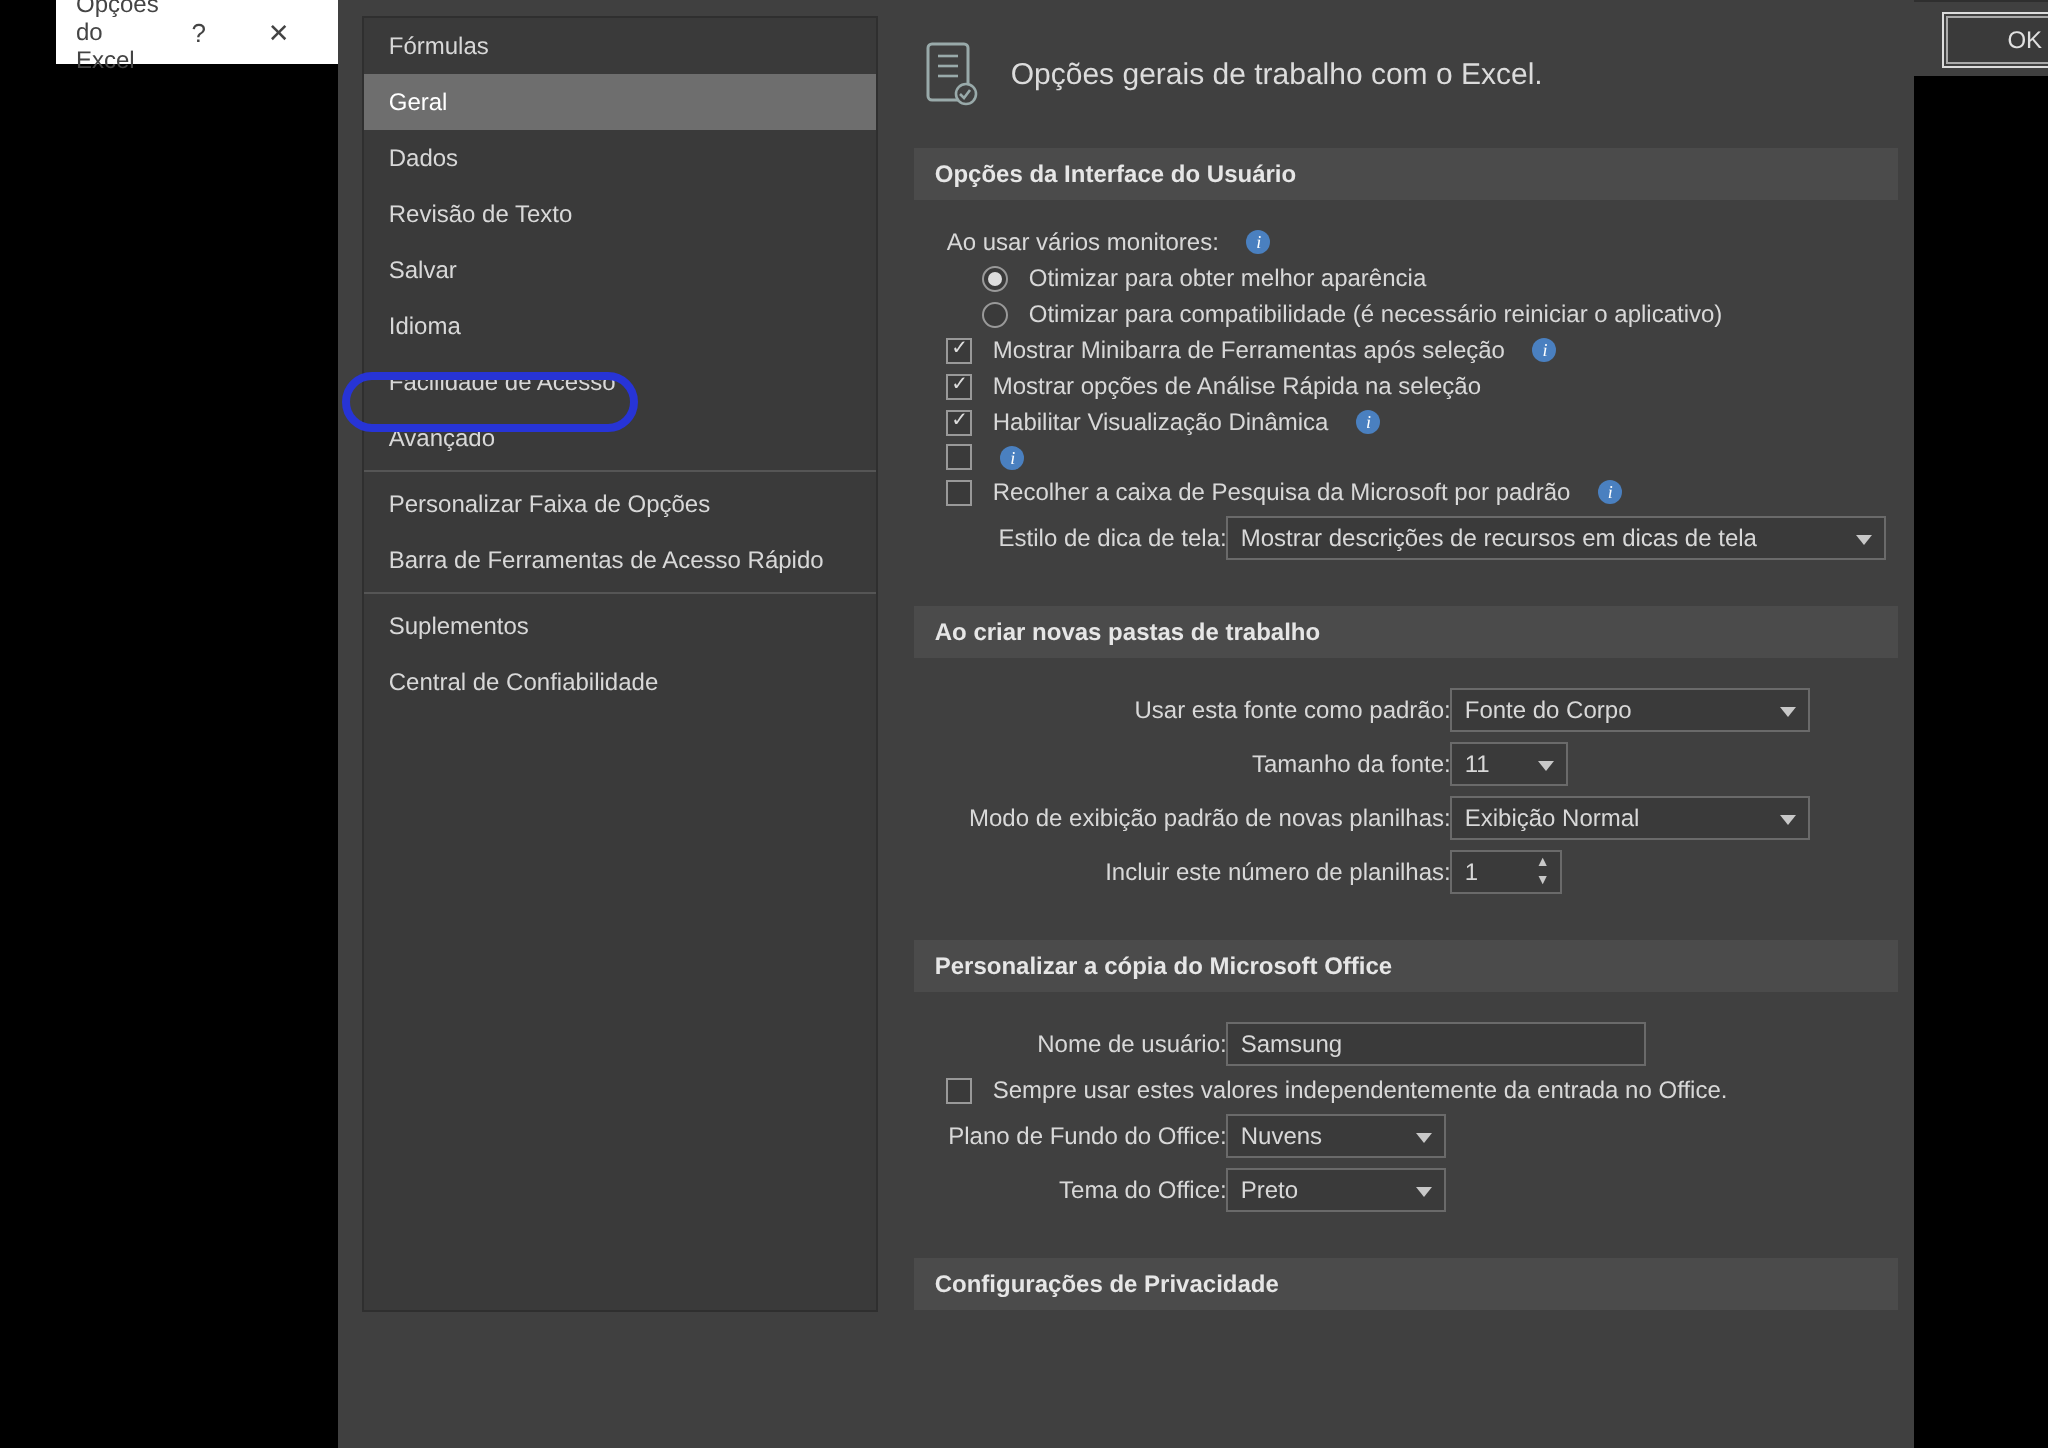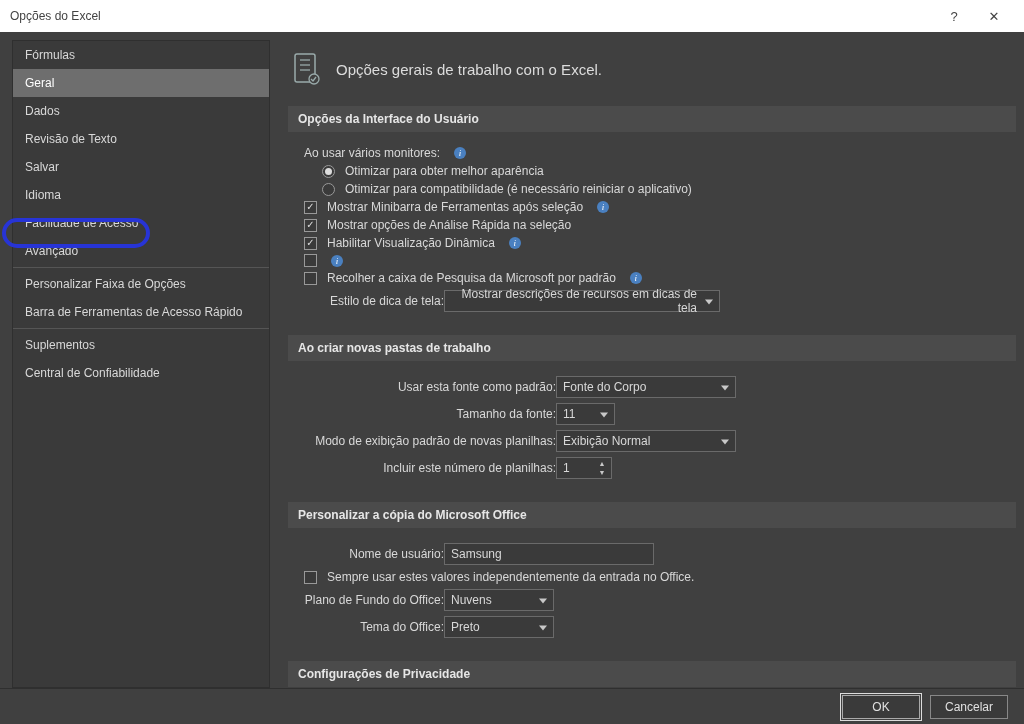--- a/index.html
+++ b/index.html
@@ -1,17 +1,17 @@
 <!DOCTYPE html>
 <html><head>
 <meta charset="utf-8">
 <style>
   * { box-sizing: border-box; margin: 0; padding: 0; }
   html, body { width: 1024px; height: 724px; font-family: "Segoe UI", Tahoma, sans-serif; font-size: 12px; background: #404040; color: #d8d8d8; overflow: hidden; }
-  .window { width: 1024px; height: 724px; display: flex; flex-direction: column; background: #b91c1c; }
+  .window { width: 1024px; height: 724px; display: flex; background: #000000; padding-left: 28px; }
 
   
   .titlebar { height: 32px; display: flex; align-items: center; padding: 0 10px; color: #222; background: #fff; }
   .titlebar-title { flex: 1; font-size: 12px; color: #444; }
   .titlebar-btn { width: 40px; height: 32px; display: flex; align-items: center; justify-content: center; color: #444; font-size: 13px; cursor: pointer; }
 
   
   .body { flex: 1; display: flex; padding: 8px 0 0 12px; background: #404040; position: relative; }
   .sidebar { width: 258px; background: #3a3a3a; border: 1px solid #2f2f2f; display: flex; flex-direction: column; height: 648px; }
   .side-item { padding: 7px 12px; color: #d8d8d8; cursor: pointer; }
@@ -152,21 +152,21 @@
             <span class="info-icon">i</span>
           </div>
           <div class="row">
             <span class="check"></span>
             <span class="label">Recolher a caixa de Pesquisa da Microsoft por padrão</span>
             <span class="info-icon">i</span>
           </div>
 
           <div class="field-row">
             <span class="field-label short">Estilo de dica de tela:</span>
-            <span class="dropdown" style="width:276px">Mostrar descrições de recursos em dicas de tela</span>
+            <span class="dropdown" style="width:330px">Mostrar descrições de recursos em dicas de tela</span>
           </div>
         </div>
 
         <div class="section-head">Ao criar novas pastas de trabalho</div>
         <div class="section-body">
           <div class="field-row">
             <span class="field-label">Usar esta fonte como padrão:</span>
             <span class="dropdown" style="width:180px">Fonte do Corpo</span>
           </div>
           <div class="field-row">

